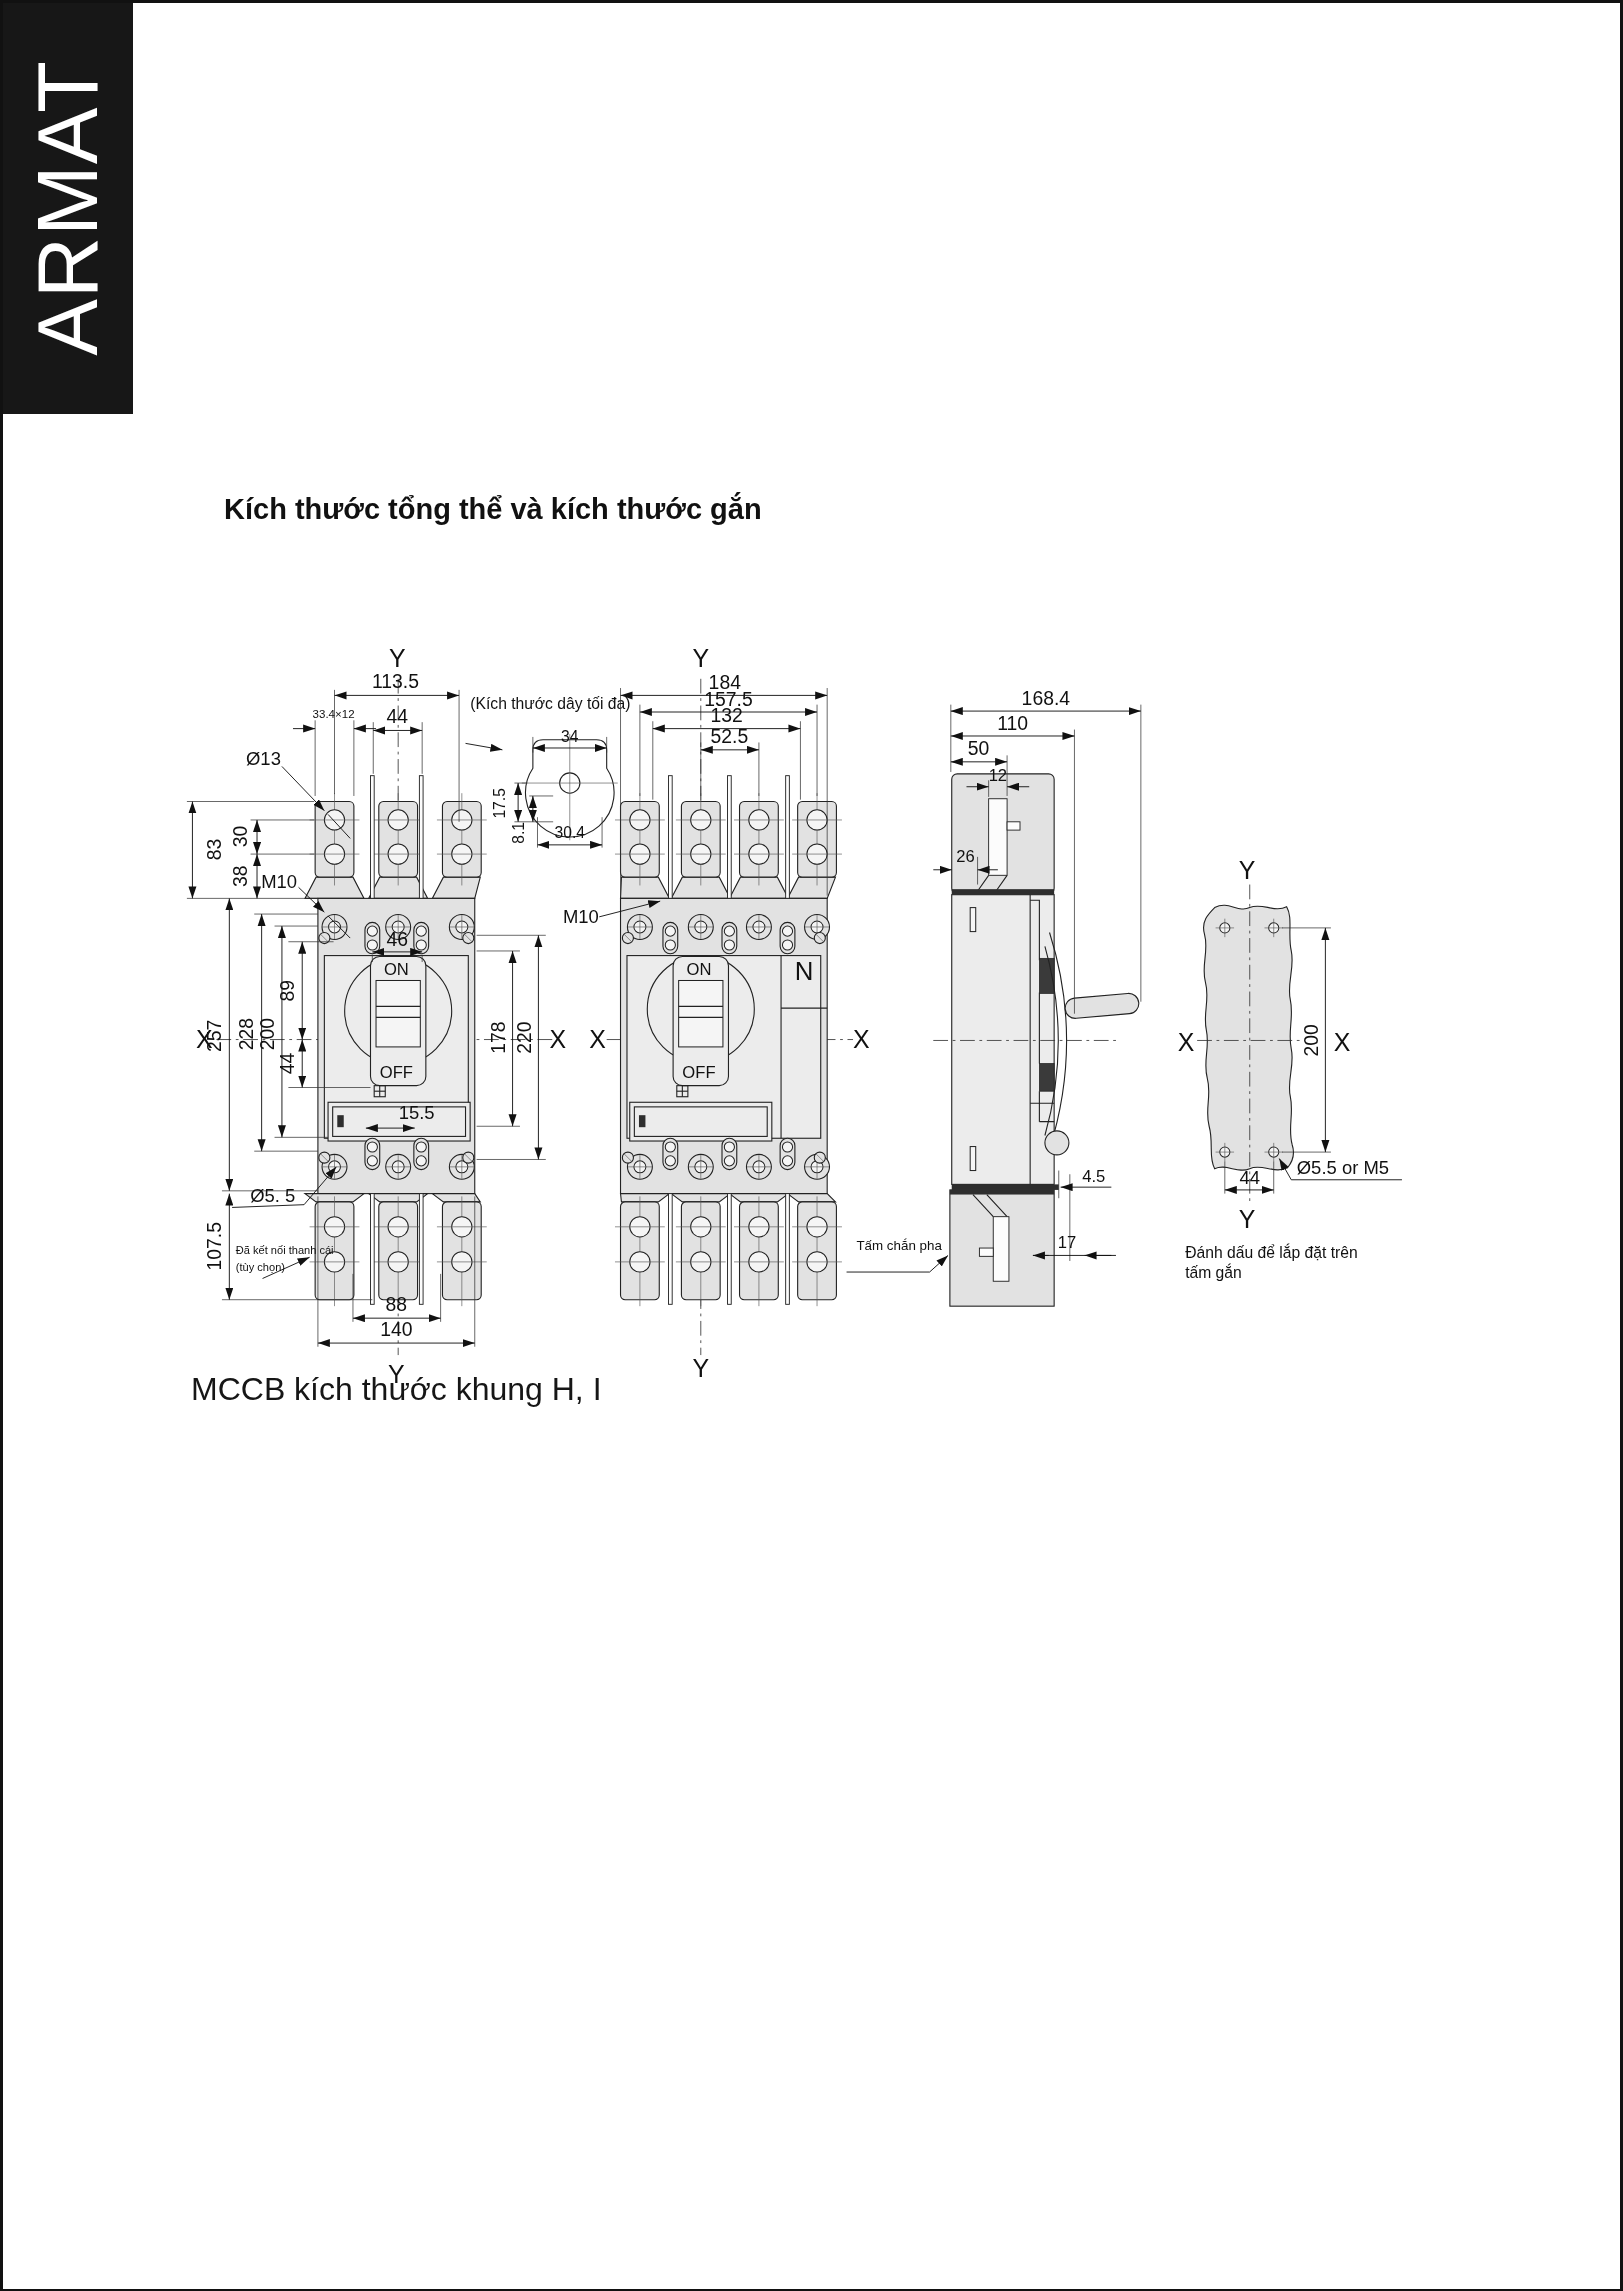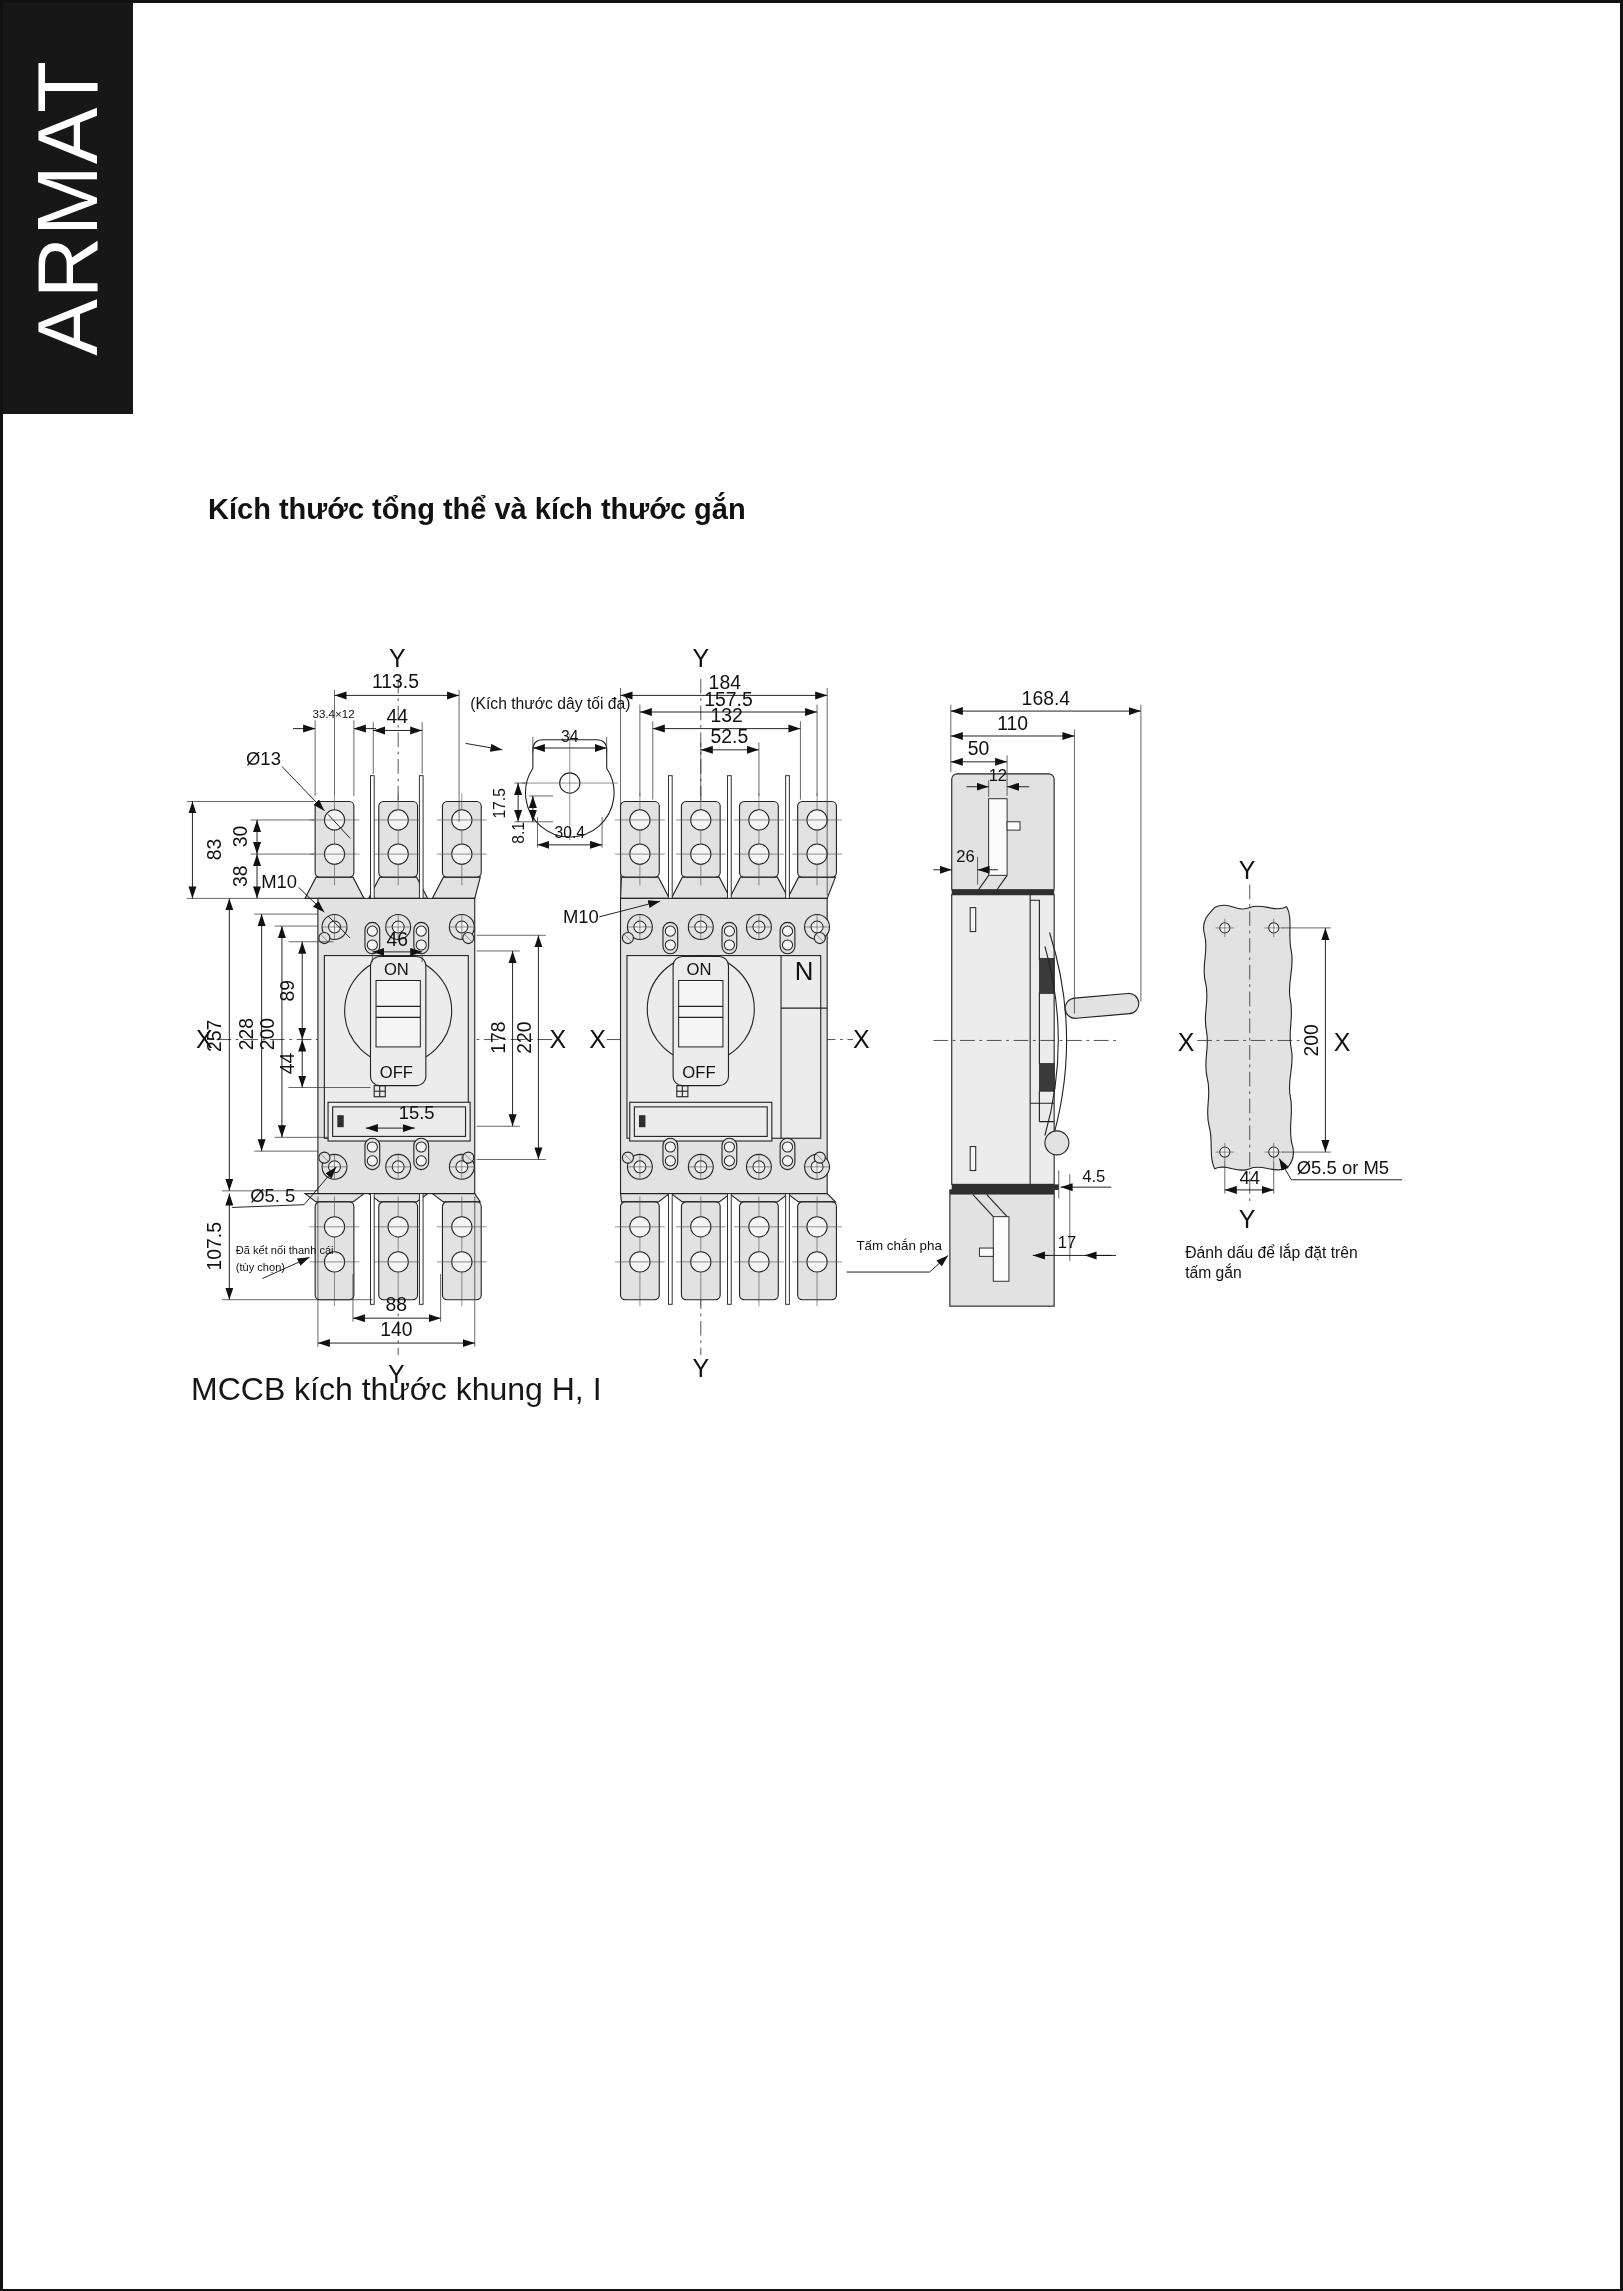--- a/index.html
+++ b/index.html
@@ -2,21 +2,21 @@
 <html style="font-size:14.8px"><head>
 <meta charset="utf-8">
 <style>
   html,body{margin:0;padding:0;background:#fff;}
   body{width:1623px;height:2292px;position:relative;font-family:"Liberation Sans",sans-serif;}
   .frame{position:absolute;left:0;top:0;right:0;bottom:0;border:3.7px solid #111;}
   .logo{position:absolute;left:2.8px;top:2.8px;width:130px;height:411px;background:#171717;
         display:flex;align-items:center;justify-content:center;overflow:hidden;}
   .logo span{transform:rotate(-90deg);color:#fff;font-size:85px;font-weight:400;
              letter-spacing:0.9px;white-space:nowrap;}
-  .title{position:absolute;left:208px;top:493px;font-size:29px;font-weight:bold;color:#111;}
+  .title{position:absolute;left:224px;top:493px;font-size:29px;font-weight:bold;color:#111;}
   .caption{position:absolute;left:191px;top:1371px;font-size:32px;color:#161616;}
   svg text{font-family:"Liberation Sans",sans-serif;fill:#111;}
   .part{fill:#e2e2e2;stroke:#222;stroke-width:1.2;}
   .part2{fill:#ececec;stroke:#222;stroke-width:1.2;}
   .hole{fill:#f5f5f5;stroke:#222;stroke-width:1.1;}
   .rod{fill:#fcfcfc;stroke:#222;stroke-width:1;}
   .ln{fill:none;stroke:#222;stroke-width:1.2;}
   .thin{stroke:#555;stroke-width:.7;fill:none;}
   .dark{fill:#2e2e2e;stroke:none;}
   .knurl{fill:#3a3a3a;stroke:#222;stroke-width:.8;}

